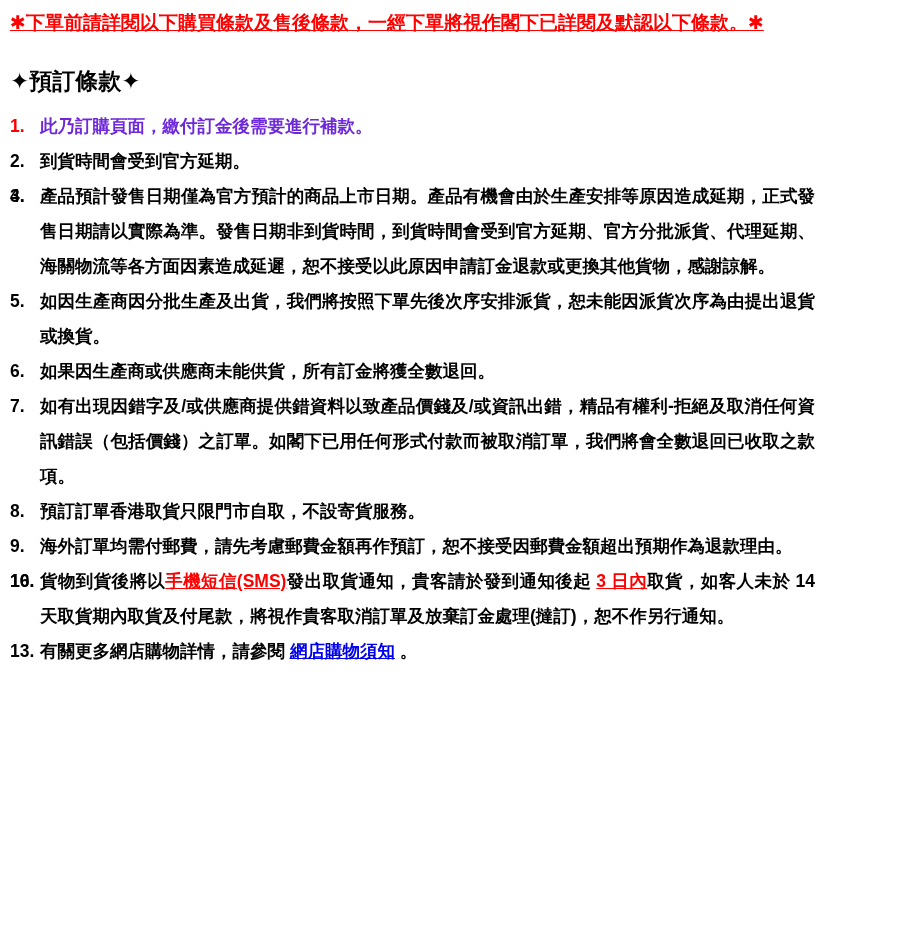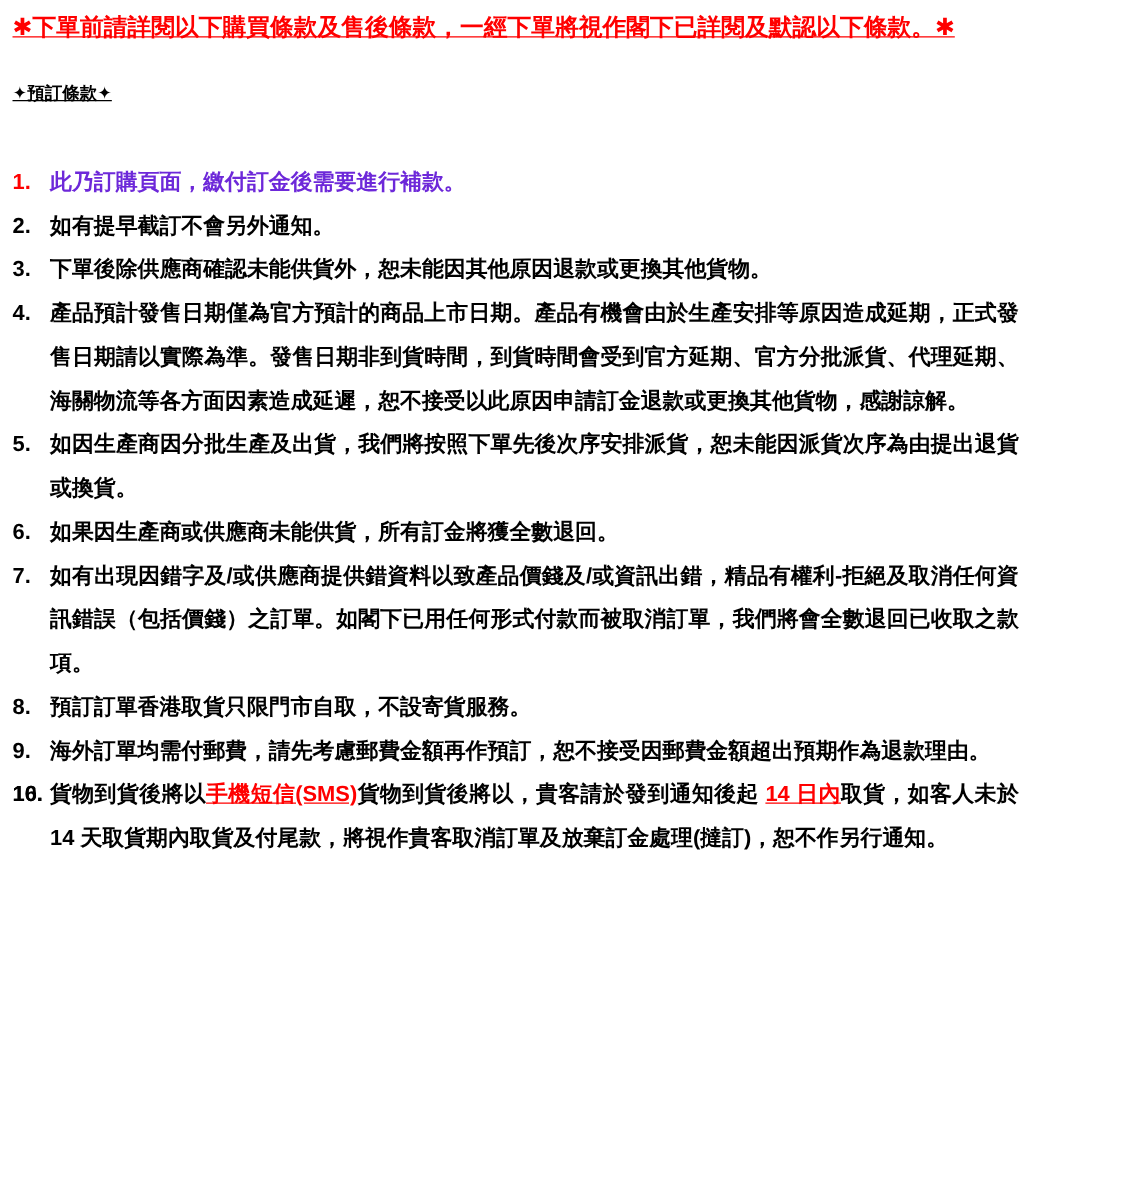--- a/index.html
+++ b/index.html
@@ -19,23 +19,22 @@
   }
   .notice-title {
     color: #ff0000;
     text-decoration: underline;
     font-size: 19px;
     line-height: 26px;
     margin-bottom: 30px;
   }
   .section-heading {
     color: #000000;
-    text-decoration: underline;
-    font-size: 14px;
-    margin-bottom: 44px;
+    font-size: 23px;
+    margin-bottom: 12px;
   }
   .terms-list {
     width: 100%;
   }
   .term {
     position: relative;
     padding-left: 30px;
     line-height: 35px;
     text-align: justify;
   }
@@ -67,24 +66,25 @@
 </head>
 <body>
 
 <div class="page">
   <div class="notice-title">✱下單前請詳閱以下購買條款及售後條款，一經下單將視作閣下已詳閱及默認以下條款。✱</div>
 
   <div class="section-heading">✦預訂條款✦</div>
 
   <div class="terms-list">
       <div class="term red-item"><span class="num">1.</span><span class="seg-red">此乃訂購頁面，繳付訂金後需要進行補款。</span></div>
-      <div class="term"><span class="num">2.</span><span class="seg-normal">如有提早截訂不會另外通知。</span></div>
-      <div class="term"><span class="num">3.</span><span class="seg-normal">下單後除供應商確認未能供貨外，恕未能因其他原因退款或更換其他貨物。</span></div>
+      <div class="term"><span class="num">2.</span><span class="seg-normal">到貨時間會受到官方延期。</span></div>
+      <div class="term"><span class="num">3.</span></div>
       <div class="term"><span class="num">4.</span><span class="seg-normal">產品預計發售日期僅為官方預計的商品上市日期。產品有機會由於生產安排等原因造成延期，正式發售日期請以實際為準。發售日期非到貨時間，到貨時間會受到官方延期、官方分批派貨、代理延期、海關物流等各方面因素造成延遲，恕不接受以此原因申請訂金退款或更換其他貨物，感謝諒解。</span></div>
       <div class="term"><span class="num">5.</span><span class="seg-normal">如因生產商因分批生產及出貨，我們將按照下單先後次序安排派貨，恕未能因派貨次序為由提出退貨或換貨。</span></div>
       <div class="term"><span class="num">6.</span><span class="seg-normal">如果因生產商或供應商未能供貨，所有訂金將獲全數退回。</span></div>
       <div class="term"><span class="num">7.</span><span class="seg-normal">如有出現因錯字及/或供應商提供錯資料以致產品價錢及/或資訊出錯，精品有權利-拒絕及取消任何資訊錯誤（包括價錢）之訂單。如閣下已用任何形式付款而被取消訂單，我們將會全數退回已收取之款項。</span></div>
       <div class="term"><span class="num">8.</span><span class="seg-normal">預訂訂單香港取貨只限門市自取，不設寄貨服務。</span></div>
       <div class="term"><span class="num">9.</span><span class="seg-normal">海外訂單均需付郵費，請先考慮郵費金額再作預訂，恕不接受因郵費金額超出預期作為退款理由。</span></div>
       <div class="term"><span class="num">10.</span></div>
-      <div class="term"><span class="num">16.</span><span class="seg-normal">貨物到貨後將以</span><span class="seg-red-u">手機短信(SMS)</span><span class="seg-normal">貨物到貨後將以，貴客請於發到通知後起 </span><span class="seg-red-u">14 日內</span><span class="seg-normal">取貨，如客人未於 14 天取貨期內取貨及付尾款，將視作貴客取消訂單及放棄訂金處理(撻訂)，恕不作另行通知。</span></div>
+      <div class="term"><span class="num">16.</span><span class="seg-normal">貨物到貨後將以</span><span class="seg-red-u">手機短信(SMS)</span><span class="seg-normal">發出取貨通知，貴客請於發到通知後起 </span><span class="seg-red-u">3 日內</span><span class="seg-normal">取貨，如客人未於 14 天取貨期內取貨及付尾款，將視作貴客取消訂單及放棄訂金處理(撻訂)，恕不作另行通知。</span></div>
+      <div class="term"><span class="num">13.</span><span class="seg-normal">有關更多網店購物詳情，請參閱 </span><span class="seg-link">網店購物須知</span><span class="seg-normal"> 。</span></div>
     </div>
 </div>
 
 </body></html>

